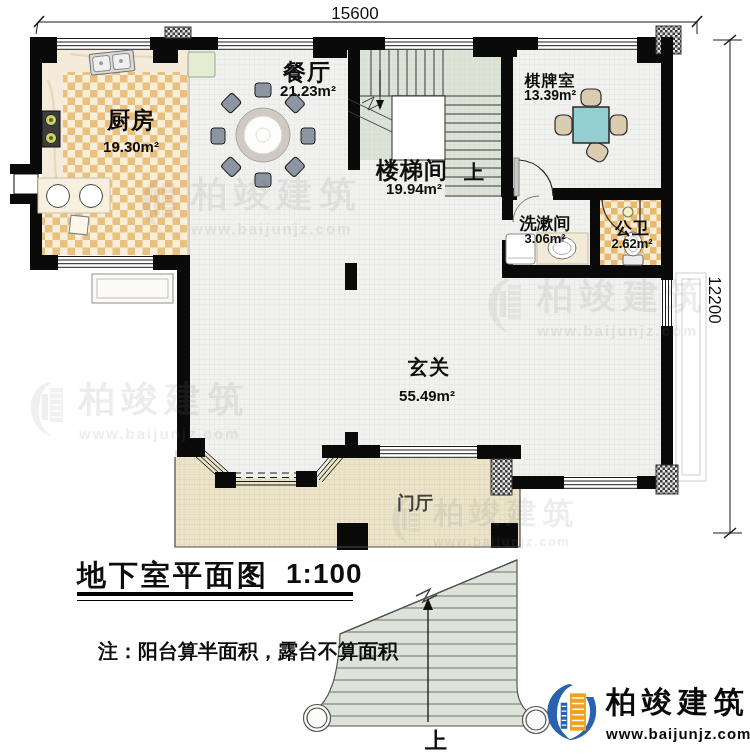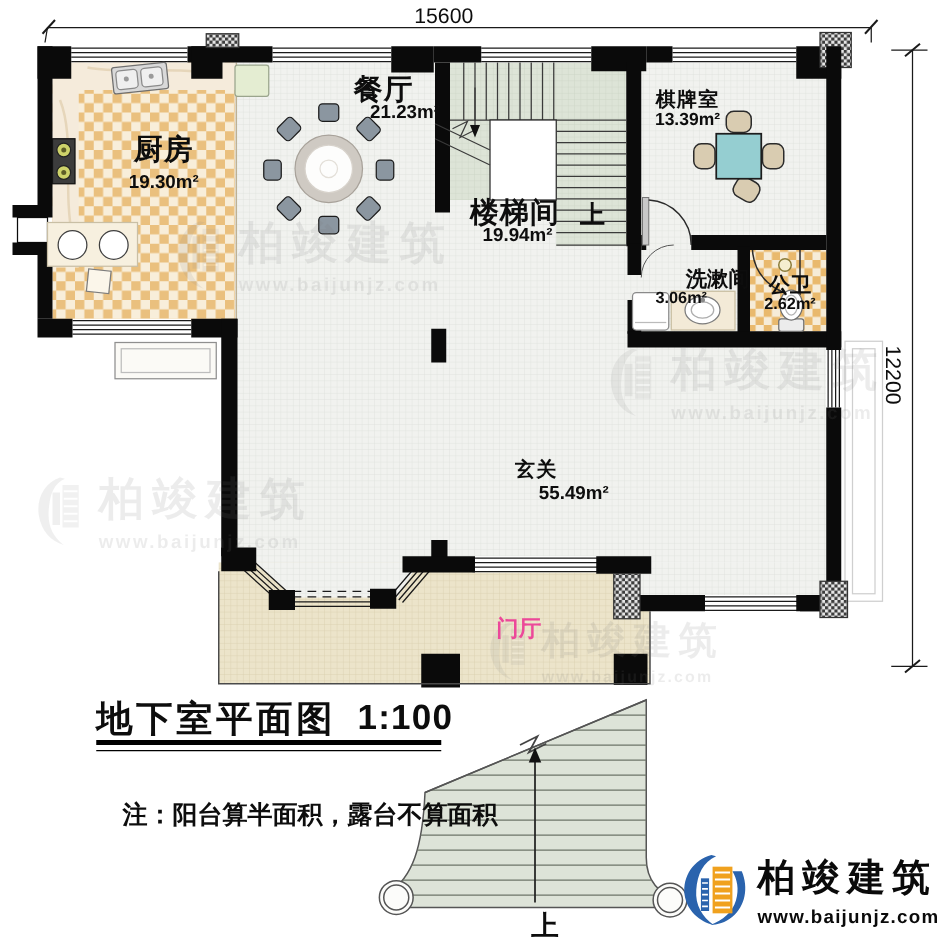--- a/index.html
+++ b/index.html
@@ -8,21 +8,21 @@
   #plan-svg{position:absolute;left:0;top:0;}
   .label{position:absolute;transform:translate(-50%,-50%);font-weight:bold;white-space:nowrap;
          text-align:center;color:#0d0d0d;line-height:1;}
   .room-name{font-size:23px;letter-spacing:1px;}
   .room-area{font-size:15px;}
   .small-name{font-size:17px;}
   .small-area{font-size:13px;}
   .up-label{font-size:20px;}
   .dim{font-size:17px;font-weight:normal;}
   .dim-vert{transform:translate(-50%,-50%) rotate(90deg);}
-  .foyer{font-size:18px;color:#ec4899;}
+  .foyer{font-size:18px;color:#404040;}
   
   .watermark{position:absolute;display:flex;align-items:center;gap:9px;opacity:0.13;pointer-events:none;}
   .wm-text .wm-company{font-size:36px;font-weight:bold;letter-spacing:7px;color:#777;}
   .wm-text .wm-site{font-size:15px;font-weight:bold;letter-spacing:2px;color:#777;margin-top:1px;}
   
   .tb-title{position:absolute;left:77px;top:556px;font-size:29px;font-weight:bold;letter-spacing:3px;}
   .tb-scale{position:absolute;left:286px;top:558px;font-size:28px;font-weight:bold;letter-spacing:1px;}
   .tb-rule-thick{position:absolute;left:77px;top:592px;width:276px;height:4px;background:#000;}
   .tb-rule-thin{position:absolute;left:77px;top:600px;width:276px;height:1px;background:#000;}
   .tb-info{position:absolute;left:98px;top:613px;font-size:16px;font-weight:bold;}
@@ -380,37 +380,37 @@
     </div>
   </div>
 
   <div class="label dim" style="left:355px;top:13px;">15600</div>
   <div class="label dim dim-vert" style="left:714px;top:300px;">12200</div>
 
   <div class="label room-name" style="left:131px;top:120px;">厨房</div>
   <div class="label room-area" style="left:131px;top:146px;">19.30m²</div>
 
   <div class="label room-name" style="left:307px;top:72px;">餐厅</div>
-  <div class="label room-area" style="left:324px;top:90px;">21.23m²</div>
+  <div class="label room-area" style="left:308px;top:90px;">21.23m²</div>
 
   <div class="label room-name" style="left:412px;top:170px;text-align:right;">楼梯间</div>
   <div class="label room-area" style="left:414px;top:188px;">19.94m²</div>
   <div class="label up-label" style="left:474px;top:172px;">上</div>
 
   <div class="label room-name" style="left:550px;top:81px;font-size:16px;">棋牌室</div>
   <div class="label room-area" style="left:550px;top:95px;font-size:14px;">13.39m²</div>
 
-  <div class="label small-name" style="left:574px;top:223px;text-align:right;">洗漱间</div>
+  <div class="label small-name" style="left:545px;top:223px;text-align:right;">洗漱间</div>
   <div class="label small-area" style="left:545px;top:238px;">3.06m²</div>
 
   <div class="label small-name" style="left:632px;top:228px;">公卫</div>
   <div class="label small-area" style="left:632px;top:243px;">2.62m²</div>
 
-  <div class="label room-name" style="left:429px;top:377px;font-size:16px;">玄关</div>
-  <div class="label room-area" style="left:427px;top:395px;margin-left:32px;">55.49m²</div>
+  <div class="label room-name" style="left:429px;top:367px;font-size:20px;">玄关</div>
+  <div class="label room-area" style="left:427px;top:395px;">55.49m²</div>
 
   <div class="label foyer" style="left:415px;top:503px;">门厅</div>
   <div class="label up-label" style="left:436px;top:741px;font-size:22px;">上</div>
 
   <div class="tb-title">地下室平面图</div>
   <div class="tb-scale">1:100</div>
   <div class="tb-rule-thick"></div>
   <div class="tb-rule-thin"></div>
   <div class="tb-note">注：阳台算半面积，露台不算面积</div>
 

